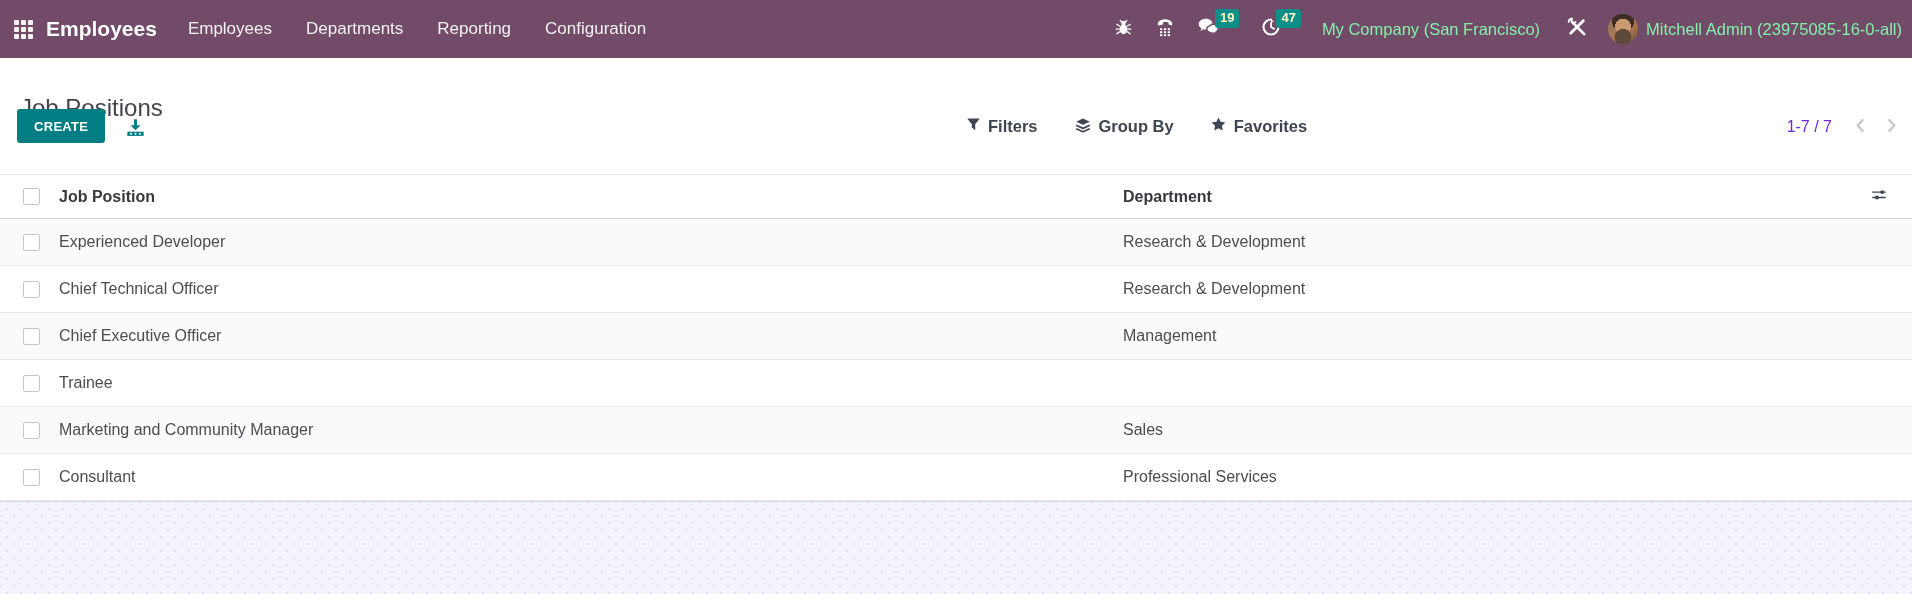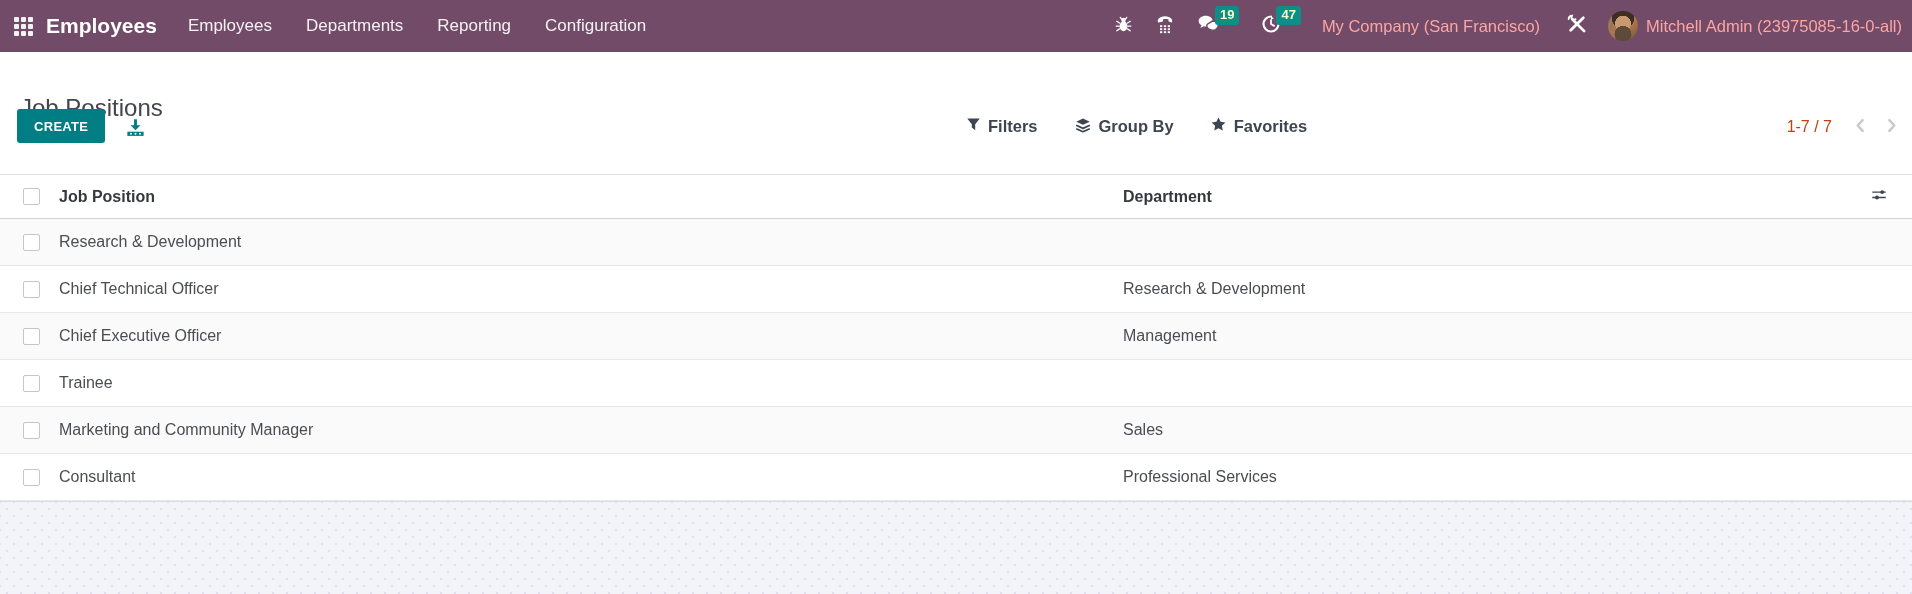--- a/index.html
+++ b/index.html
@@ -2,42 +2,42 @@
 <html style="--navbar-bg: #714B67; --badge-bg: #0E8E89; --primary-button-bg: #017E84;"><head>
 <meta charset="utf-8">
 <style>
   * { margin:0; padding:0; box-sizing:border-box; }
   html,body { width:1912px; height:594px; }
   body { font-family:"Liberation Sans", sans-serif; background:#fff; overflow:hidden; }
   .screen { position:relative; width:1912px; height:594px; background:#fff; }
 
   
   .navbar {
-    position:absolute; top:0; left:0; right:0; height:52px;
+    position:absolute; top:0; left:0; right:0; height:58px;
     background:var(--navbar-bg,#714B67);
     display:flex; align-items:center; padding:0 10px 0 14px;
     color:#fff;
   }
   .nav-left { display:flex; align-items:center; min-width:0; }
   .apps-grid { display:grid; grid-template-columns:repeat(3,5px); grid-template-rows:repeat(3,5px); gap:2px; cursor:pointer; }
   .apps-grid span { background:rgba(255,255,255,.92); width:5px; height:5px; border-radius:1px; }
   .brand { font-size:21px; font-weight:700; color:#fff; margin:0 18px 0 13px; white-space:nowrap; }
   .nav-menu { display:flex; align-items:center; gap:8px; }
   .nav-menu .nav-item {
     font-size:17px; color:rgba(255,255,255,.92); padding:6px 13px; border-radius:3px;
     cursor:pointer; white-space:nowrap;
   }
   .nav-right { margin-left:auto; display:flex; align-items:center; gap:0; }
   .systray-icon { display:flex; align-items:flex-start; padding:4px 11px; cursor:pointer; position:relative; }
   .badge {
     background:var(--badge-bg,#0E8E89); color:#fef9c3; font-size:13px; font-weight:700;
     padding:1px 5px 2px; border-radius:3px; line-height:1.25;
     margin-left:-5px; transform:translateY(-8px); display:inline-block;
   }
-  .company-name, .user-name { font-size:16.5px; color:#fca5a5; white-space:nowrap; cursor:pointer; }
+  .company-name, .user-name { font-size:16.5px; color:#86efac; white-space:nowrap; cursor:pointer; }
   .company-name { margin:0 14px 0 10px; }
   .wrench-wrap { padding:4px 12px; cursor:pointer; }
   .user-wrap { display:flex; align-items:center; gap:8px; padding-left:8px; cursor:pointer; }
   .avatar {
     width:30px; height:30px; border-radius:50%; overflow:hidden; flex:0 0 auto;
     background:
       radial-gradient(circle at 50% 78%, #5d4a3a 0 30%, transparent 31%),
       radial-gradient(circle at 50% 42%, #c99a72 0 34%, transparent 35%),
       radial-gradient(circle at 50% 22%, #3e2d22 0 40%, transparent 41%),
       linear-gradient(135deg, #8d7a66, #b0764a 60%, #6e543f);
@@ -60,21 +60,21 @@
     font-size:13px; font-weight:700; letter-spacing:.3px; cursor:pointer;
     font-family:"Liberation Sans", sans-serif;
   }
   .export-btn { position:absolute; left:123px; top:115px; cursor:pointer; background:none; border:none; padding:2px; }
 
   .filters-bar { position:absolute; left:966px; top:111px; height:31px; display:flex; align-items:center; gap:36px; }
   .filter-item { display:flex; align-items:center; gap:7px; cursor:pointer; }
   .filter-item .fi-label { font-size:16.5px; font-weight:600; color:#3E4550; white-space:nowrap; }
 
   .pager { position:absolute; right:10px; top:111px; height:31px; display:flex; align-items:center; gap:10px; }
-  .pager-range { font-size:16px; color:#c2410c; margin-right:8px; }
+  .pager-range { font-size:16px; color:#6d28d9; margin-right:8px; }
   .pager-btn { background:none; border:none; cursor:pointer; padding:2px; display:flex; }
 
   
   .list { position:absolute; top:174px; left:0; right:0; bottom:0; display:flex; flex-direction:column; }
   .lrow { display:flex; align-items:center; }
   .lheader { height:45px; border-top:1px solid #e3e4e6; border-bottom:1px solid #cfd1d4; }
   .lheader .cell-job, .lheader .cell-dept { font-weight:700; color:#35383D; cursor:pointer; }
   .datarow { height:47px; border-bottom:1px solid #e6e7e9; background:#fff; cursor:pointer; }
   .datarow:nth-child(odd) { background:#fafafa; }
   .cell-check { width:59px; padding-left:23px; display:flex; align-items:center; }
@@ -276,20 +276,21 @@
             </svg>
           </span>
         </button>
       </div>
     </div>
     <div id="rows-container">
   <div class="lrow datarow">
     <div class="cell-check">
             <span class="checkbox"></span>
           </div>
+    <div class="cell-job">Experienced Developer</div>
     <div class="cell-dept">Research &amp; Development</div>
     <div class="cell-end"></div>
   </div>
 
   <div class="lrow datarow">
     <div class="cell-check">
             <span class="checkbox"></span>
           </div>
     <div class="cell-job">Chief Technical Officer</div>
     <div class="cell-dept">Research &amp; Development</div>

